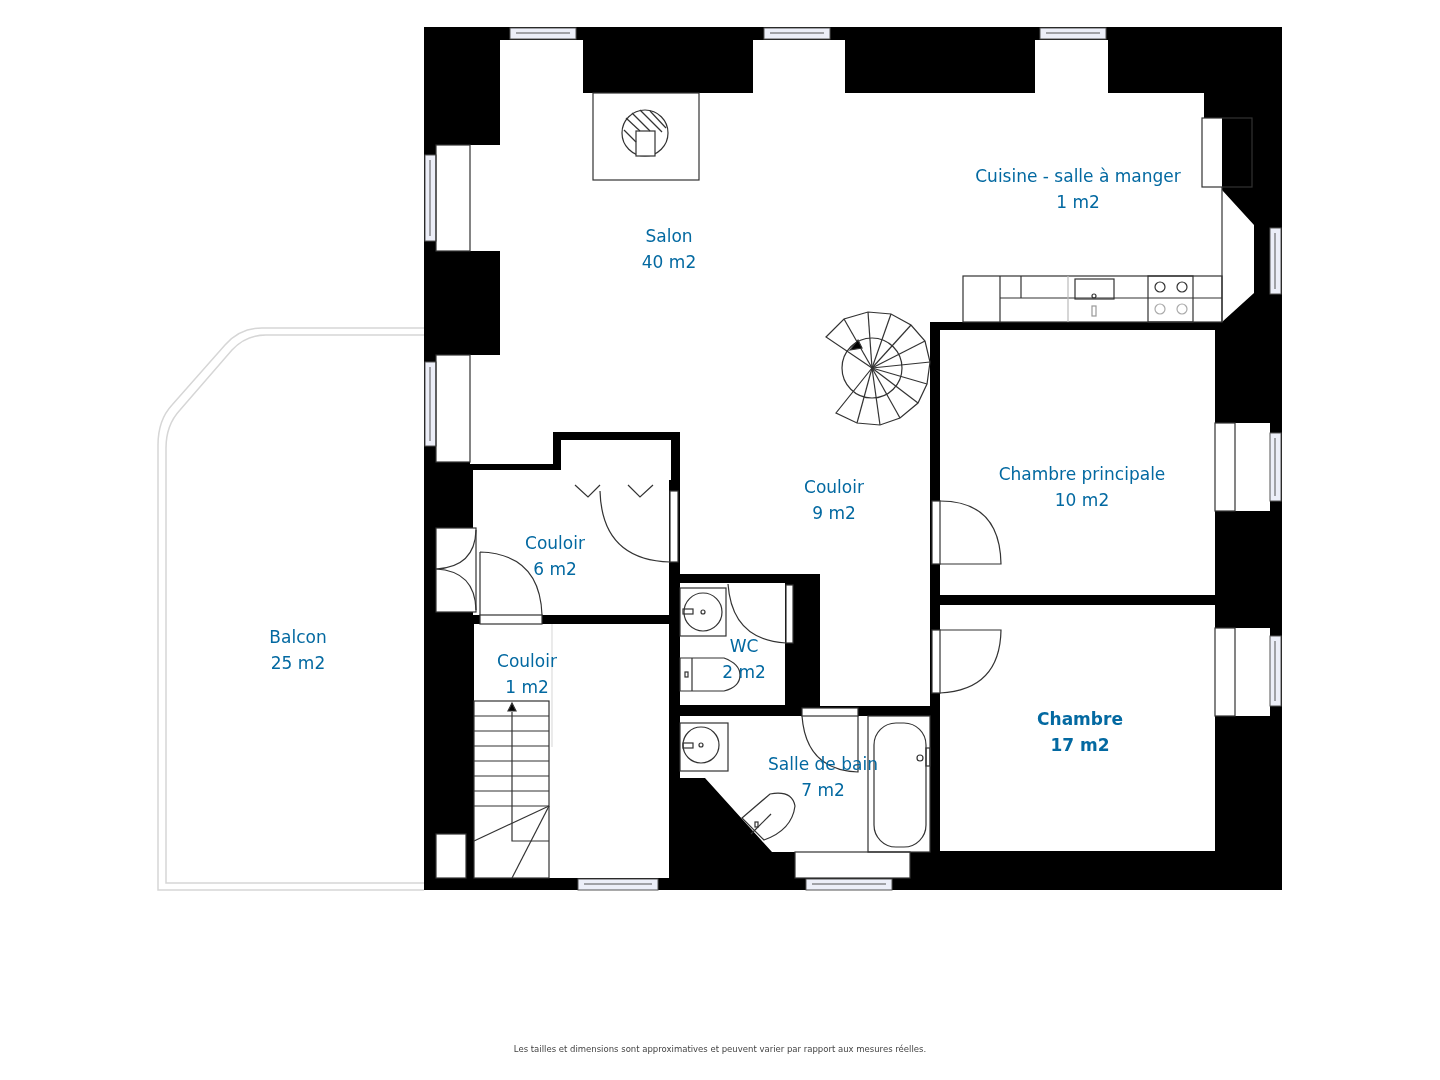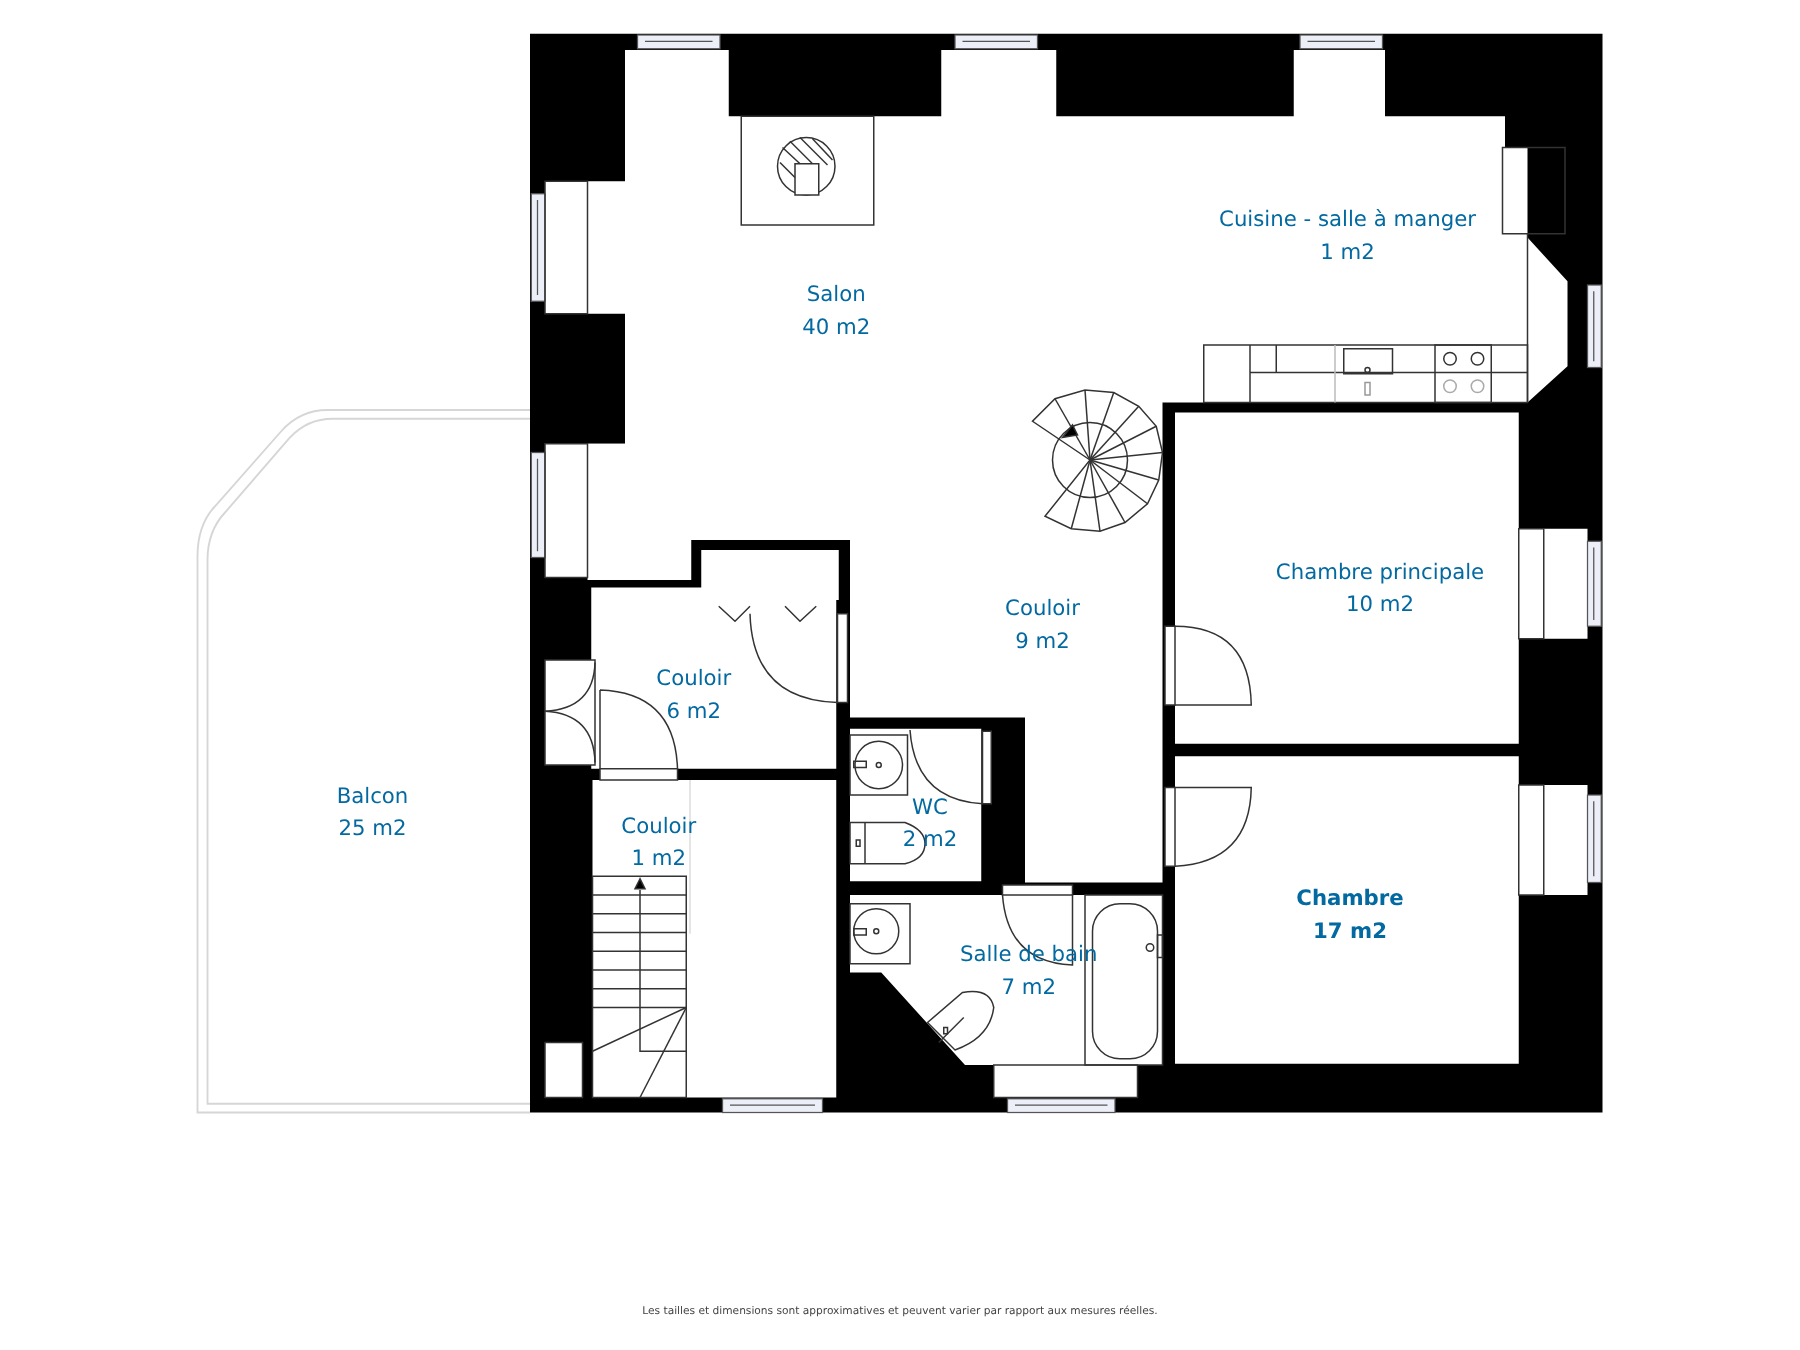--- a/index.html
+++ b/index.html
@@ -223,21 +223,21 @@
   <span>40 m2</span>
 </div>
 <div class="room-label" style="left:1078px; top:189px;">
   <span>Cuisine - salle à manger</span>
   <span>1 m2</span>
 </div>
 <div class="room-label" style="left:834px; top:500px;">
   <span>Couloir</span>
   <span>9 m2</span>
 </div>
-<div class="room-label" style="left:1082px; top:471px;margin-left:22px;">
+<div class="room-label" style="left:1082px; top:487px;">
   <span>Chambre principale</span>
   <span>10 m2</span>
 </div>
 <div class="room-label" style="left:555px; top:556px;">
   <span>Couloir</span>
   <span>6 m2</span>
 </div>
 <div class="room-label" style="left:298px; top:650px;">
   <span>Balcon</span>
   <span>25 m2</span>

